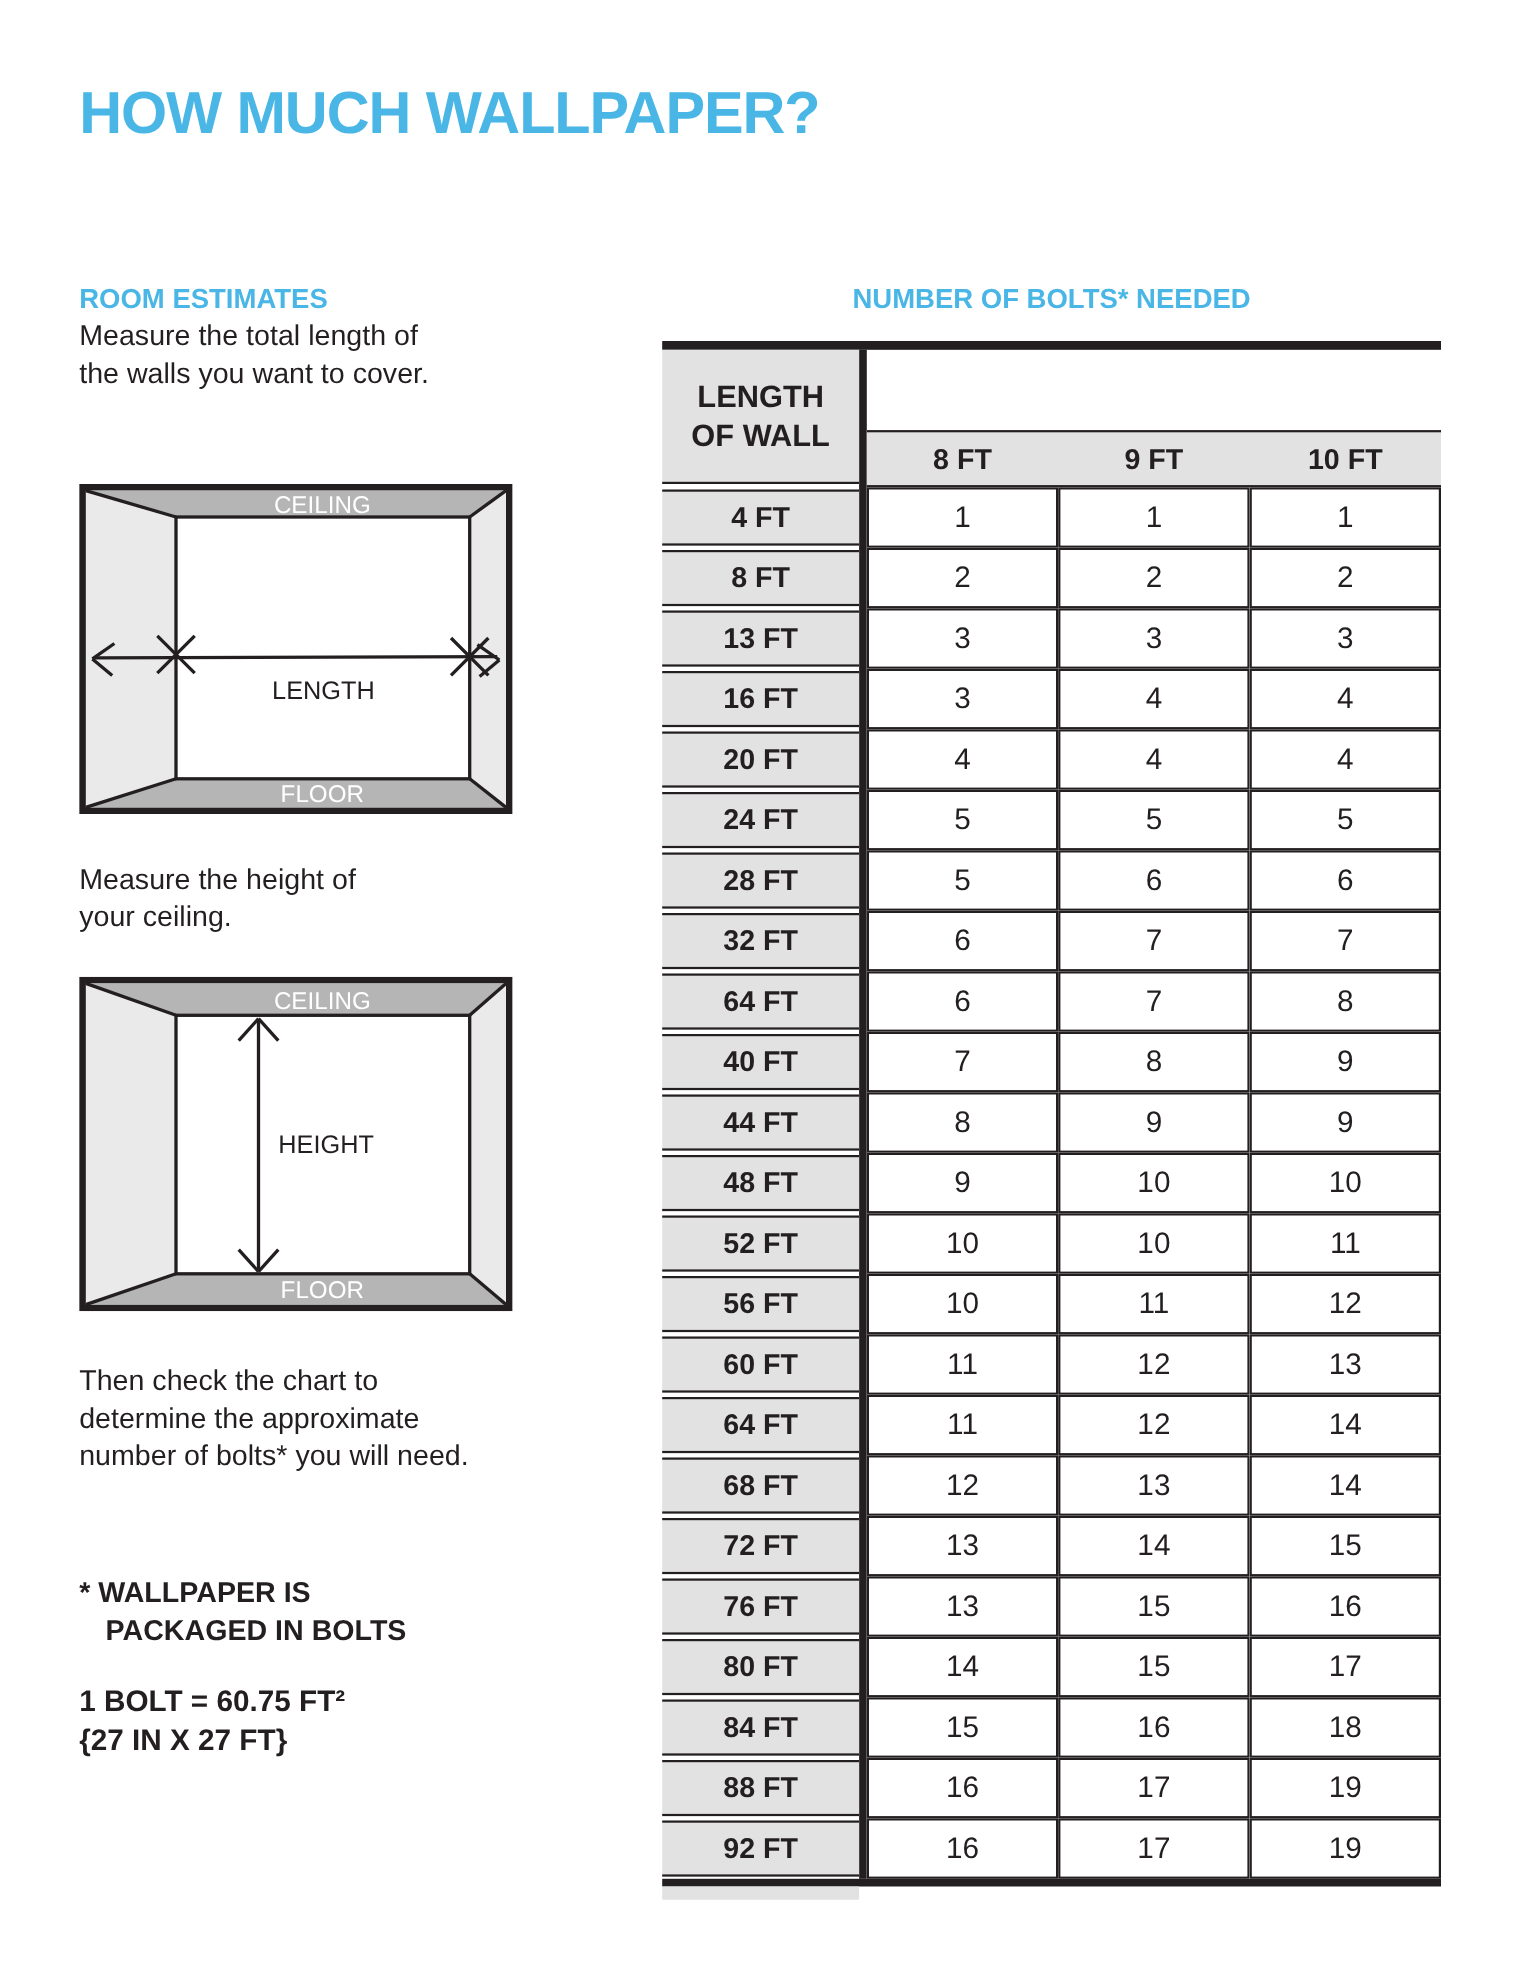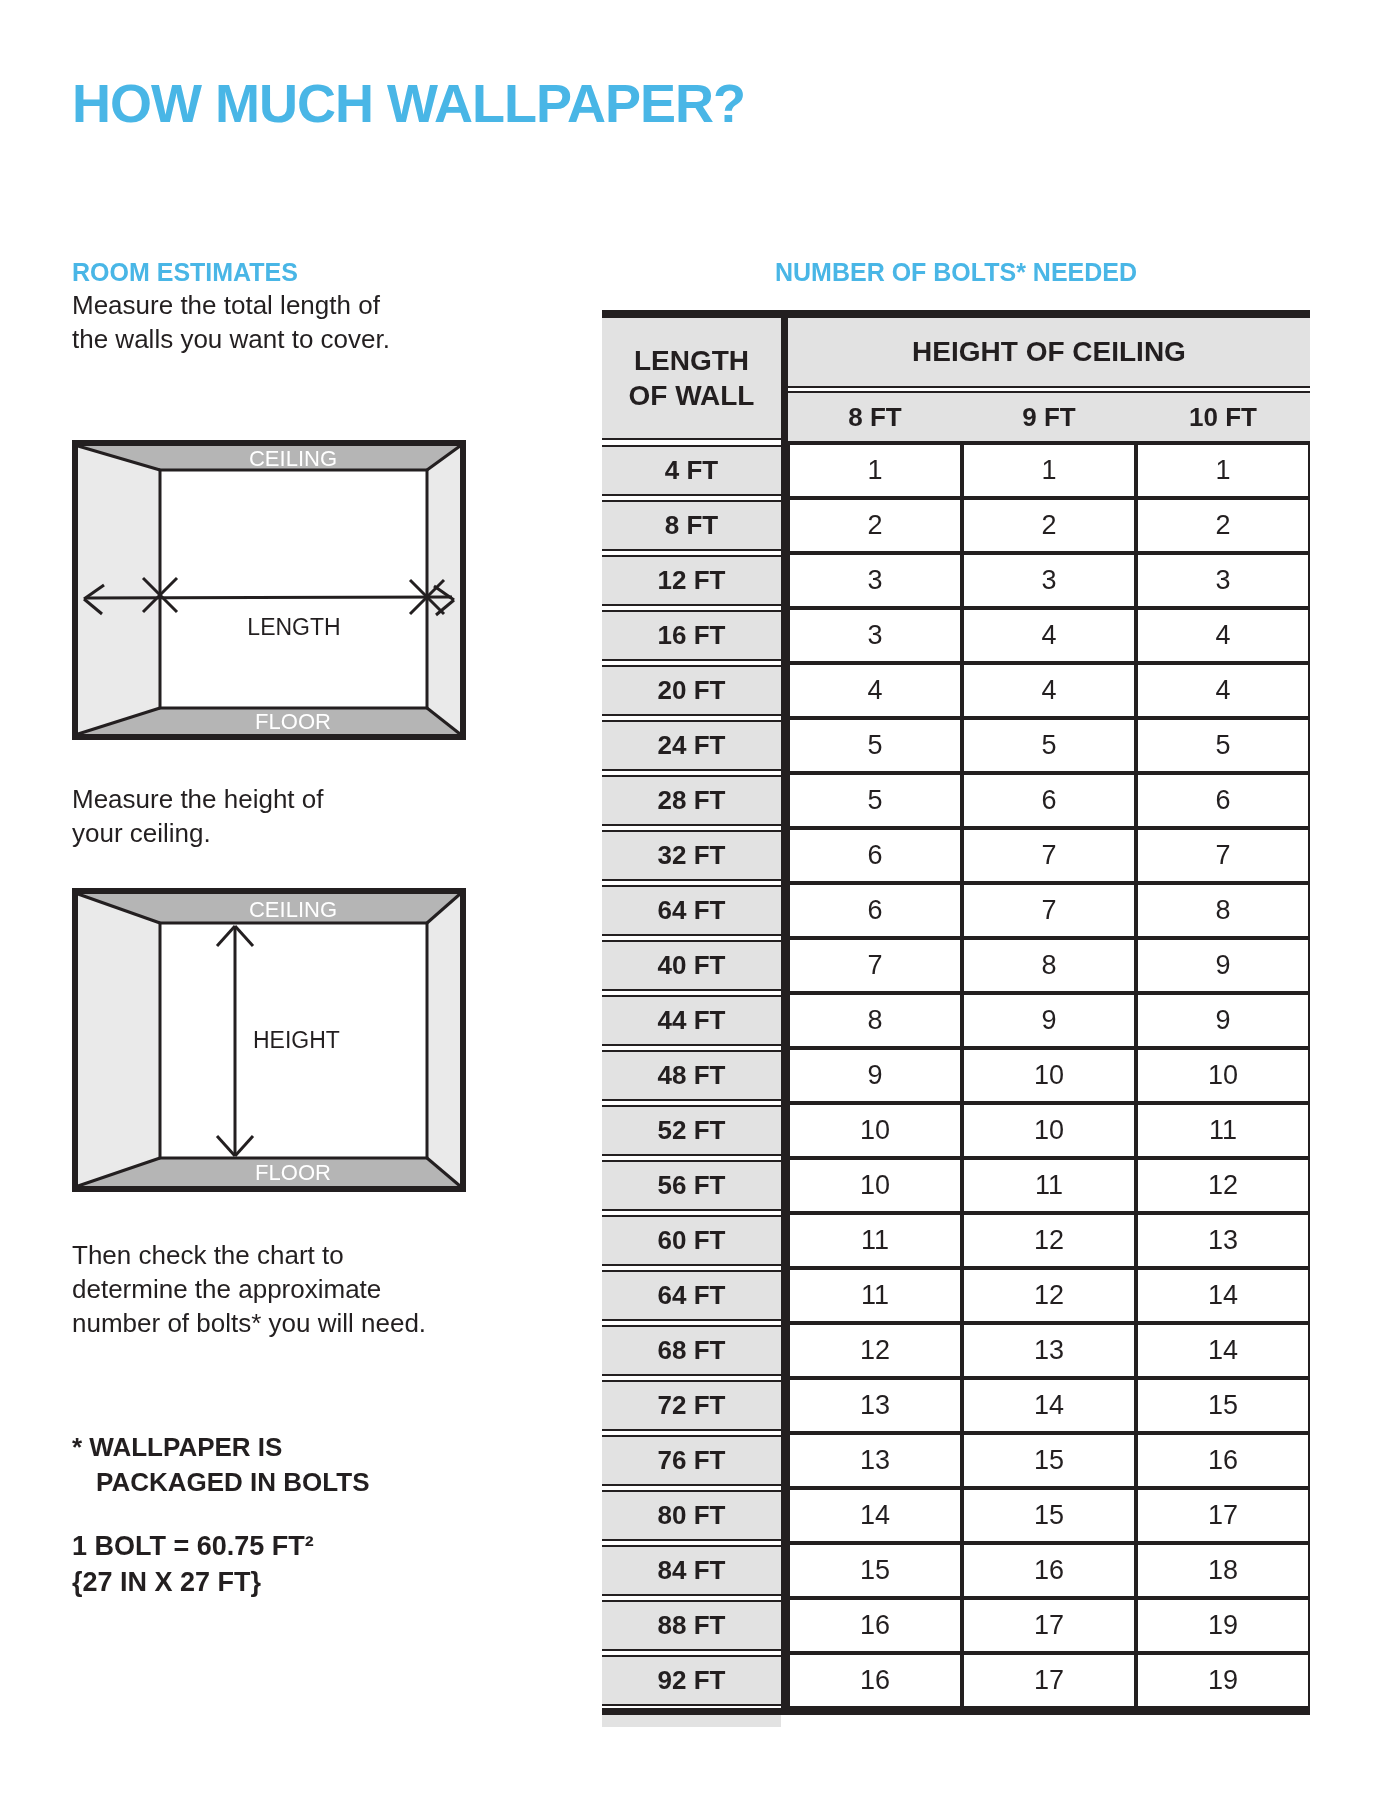--- a/index.html
+++ b/index.html
@@ -140,36 +140,35 @@
   </div>
 
   <div class="sec-head table-head">NUMBER OF BOLTS* NEEDED</div>
 
   <div class="bolts-table">
     <div class="tdivider"></div>
     <div class="col1h">
       <div>LENGTH</div>
       <div>OF WALL</div>
     </div>
-    <div class="grouph">HEIGHT OF CEILING</div>
     <div class="subh">
       <span>8 FT</span>
       <span>9 FT</span>
       <span>10 FT</span>
     </div>
 
   <div class="rlabel" style="grid-area: 3 / 1;">4 FT</div>
       <div class="val" style="grid-area: 3 / 3;">1</div>
       <div class="val" style="grid-area: 3 / 4;">1</div>
       <div class="val" style="grid-area: 3 / 5;">1</div>
       <div class="rlabel" style="grid-area: 4 / 1;">8 FT</div>
       <div class="val" style="grid-area: 4 / 3;">2</div>
       <div class="val" style="grid-area: 4 / 4;">2</div>
       <div class="val" style="grid-area: 4 / 5;">2</div>
-      <div class="rlabel" style="grid-area: 5 / 1;">12 FT</div>
+      <div class="rlabel" style="grid-area: 5 / 1;">13 FT</div>
       <div class="val" style="grid-area: 5 / 3;">3</div>
       <div class="val" style="grid-area: 5 / 4;">3</div>
       <div class="val" style="grid-area: 5 / 5;">3</div>
       <div class="rlabel" style="grid-area: 6 / 1;">16 FT</div>
       <div class="val" style="grid-area: 6 / 3;">3</div>
       <div class="val" style="grid-area: 6 / 4;">4</div>
       <div class="val" style="grid-area: 6 / 5;">4</div>
       <div class="rlabel" style="grid-area: 7 / 1;">20 FT</div>
       <div class="val" style="grid-area: 7 / 3;">4</div>
       <div class="val" style="grid-area: 7 / 4;">4</div>

